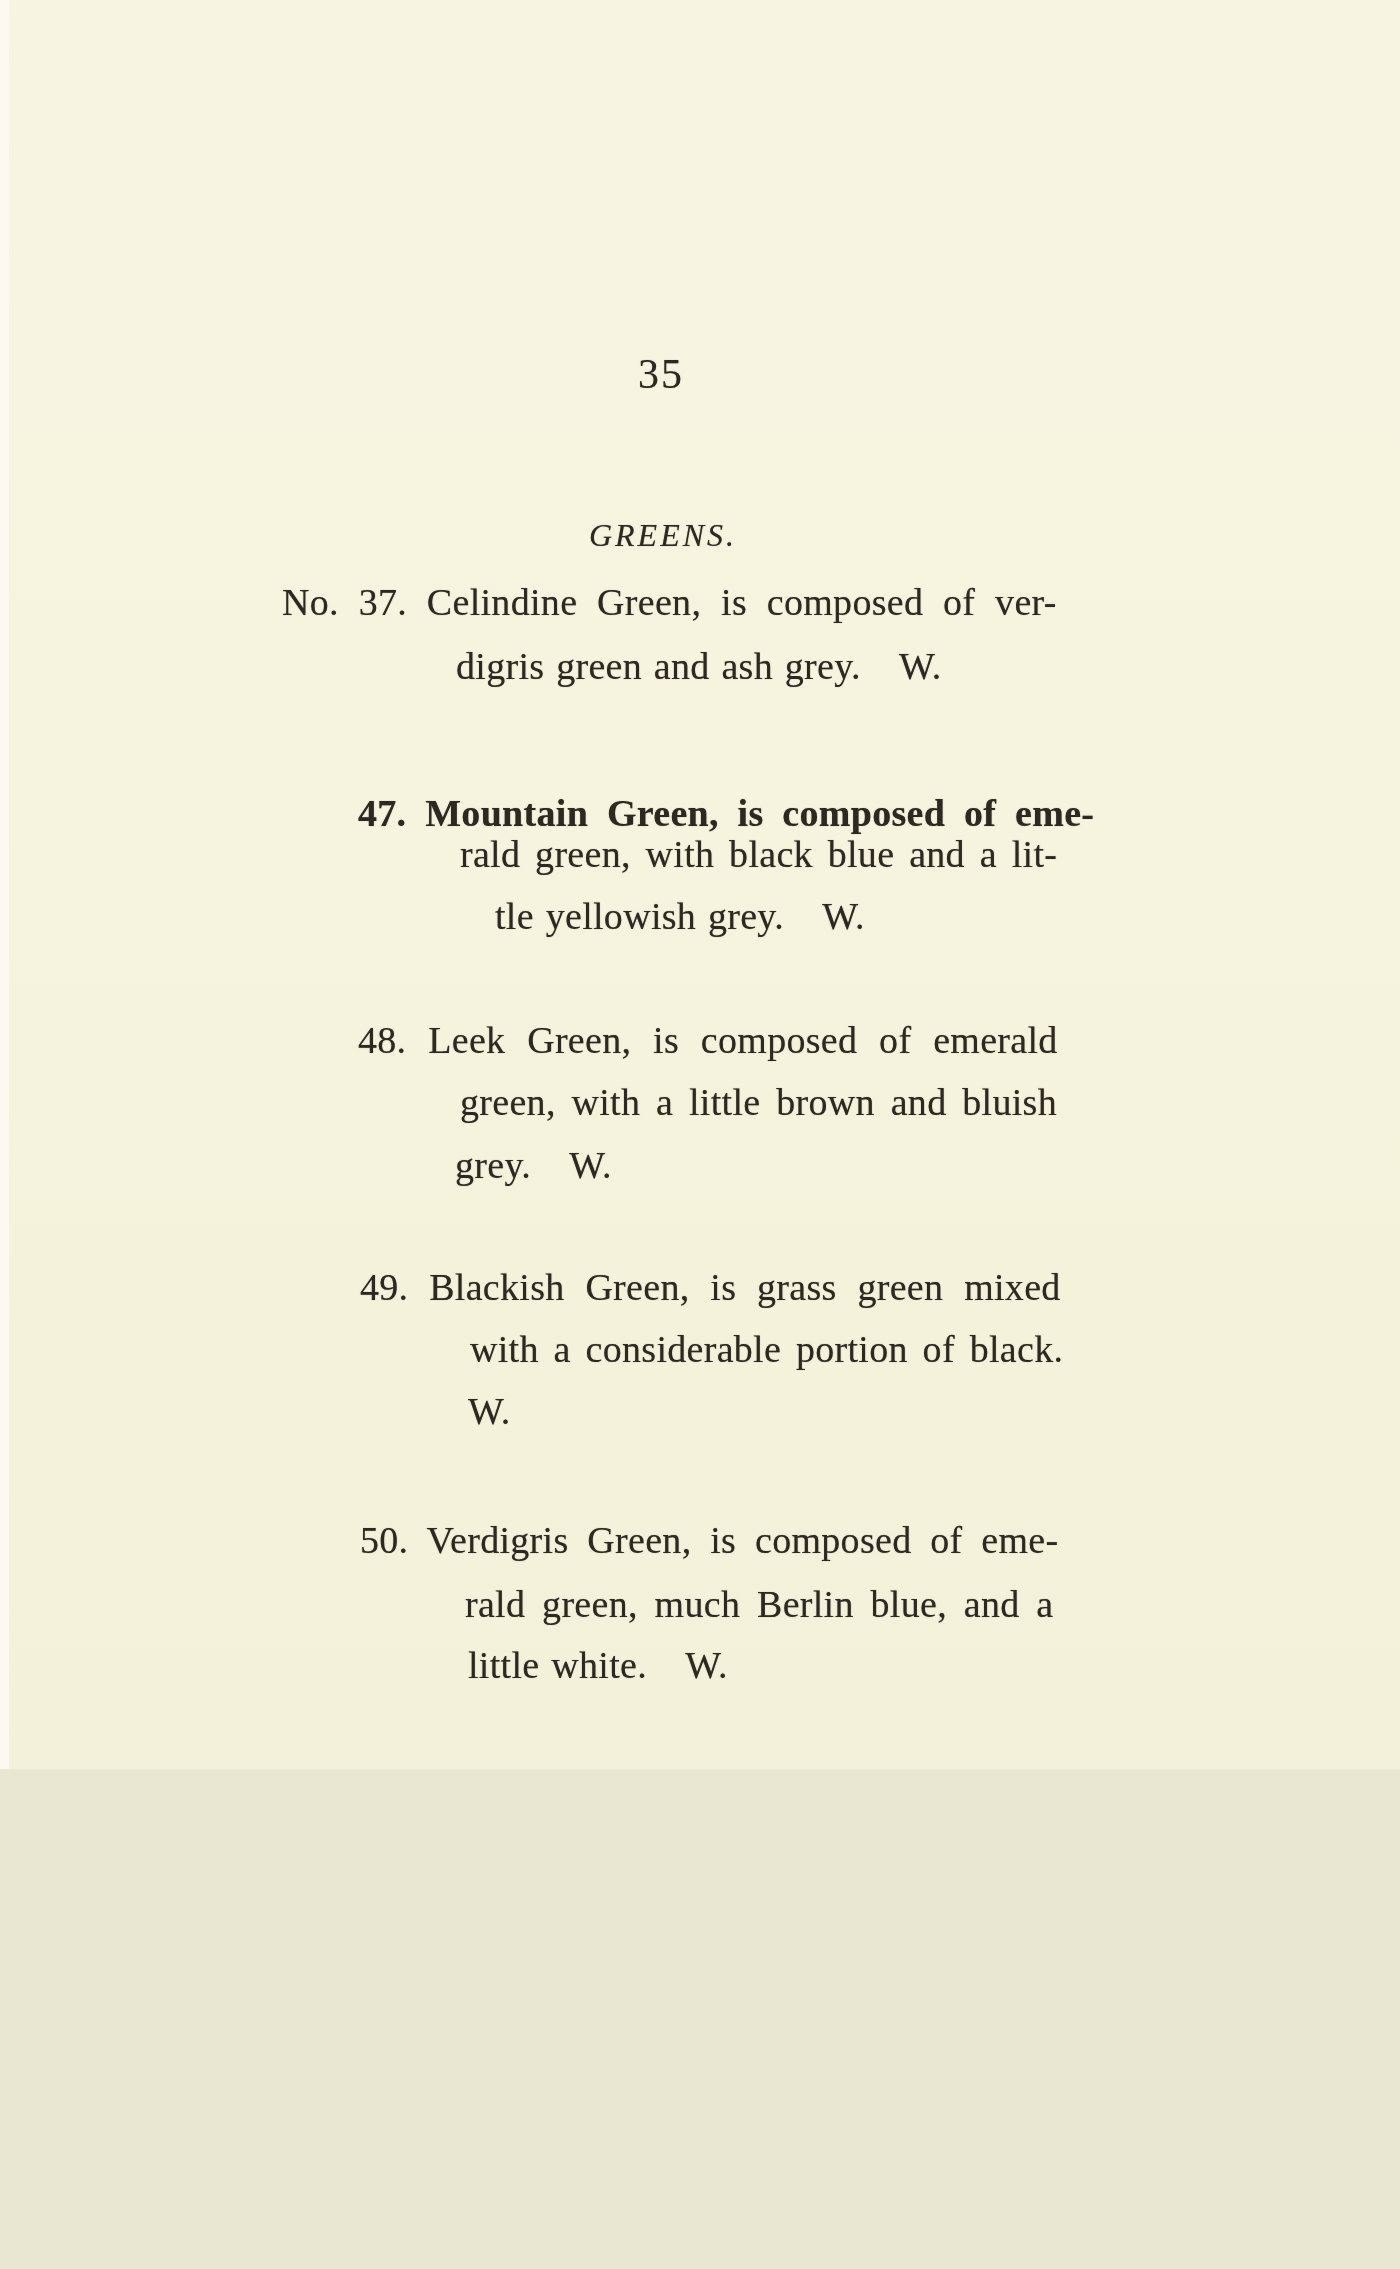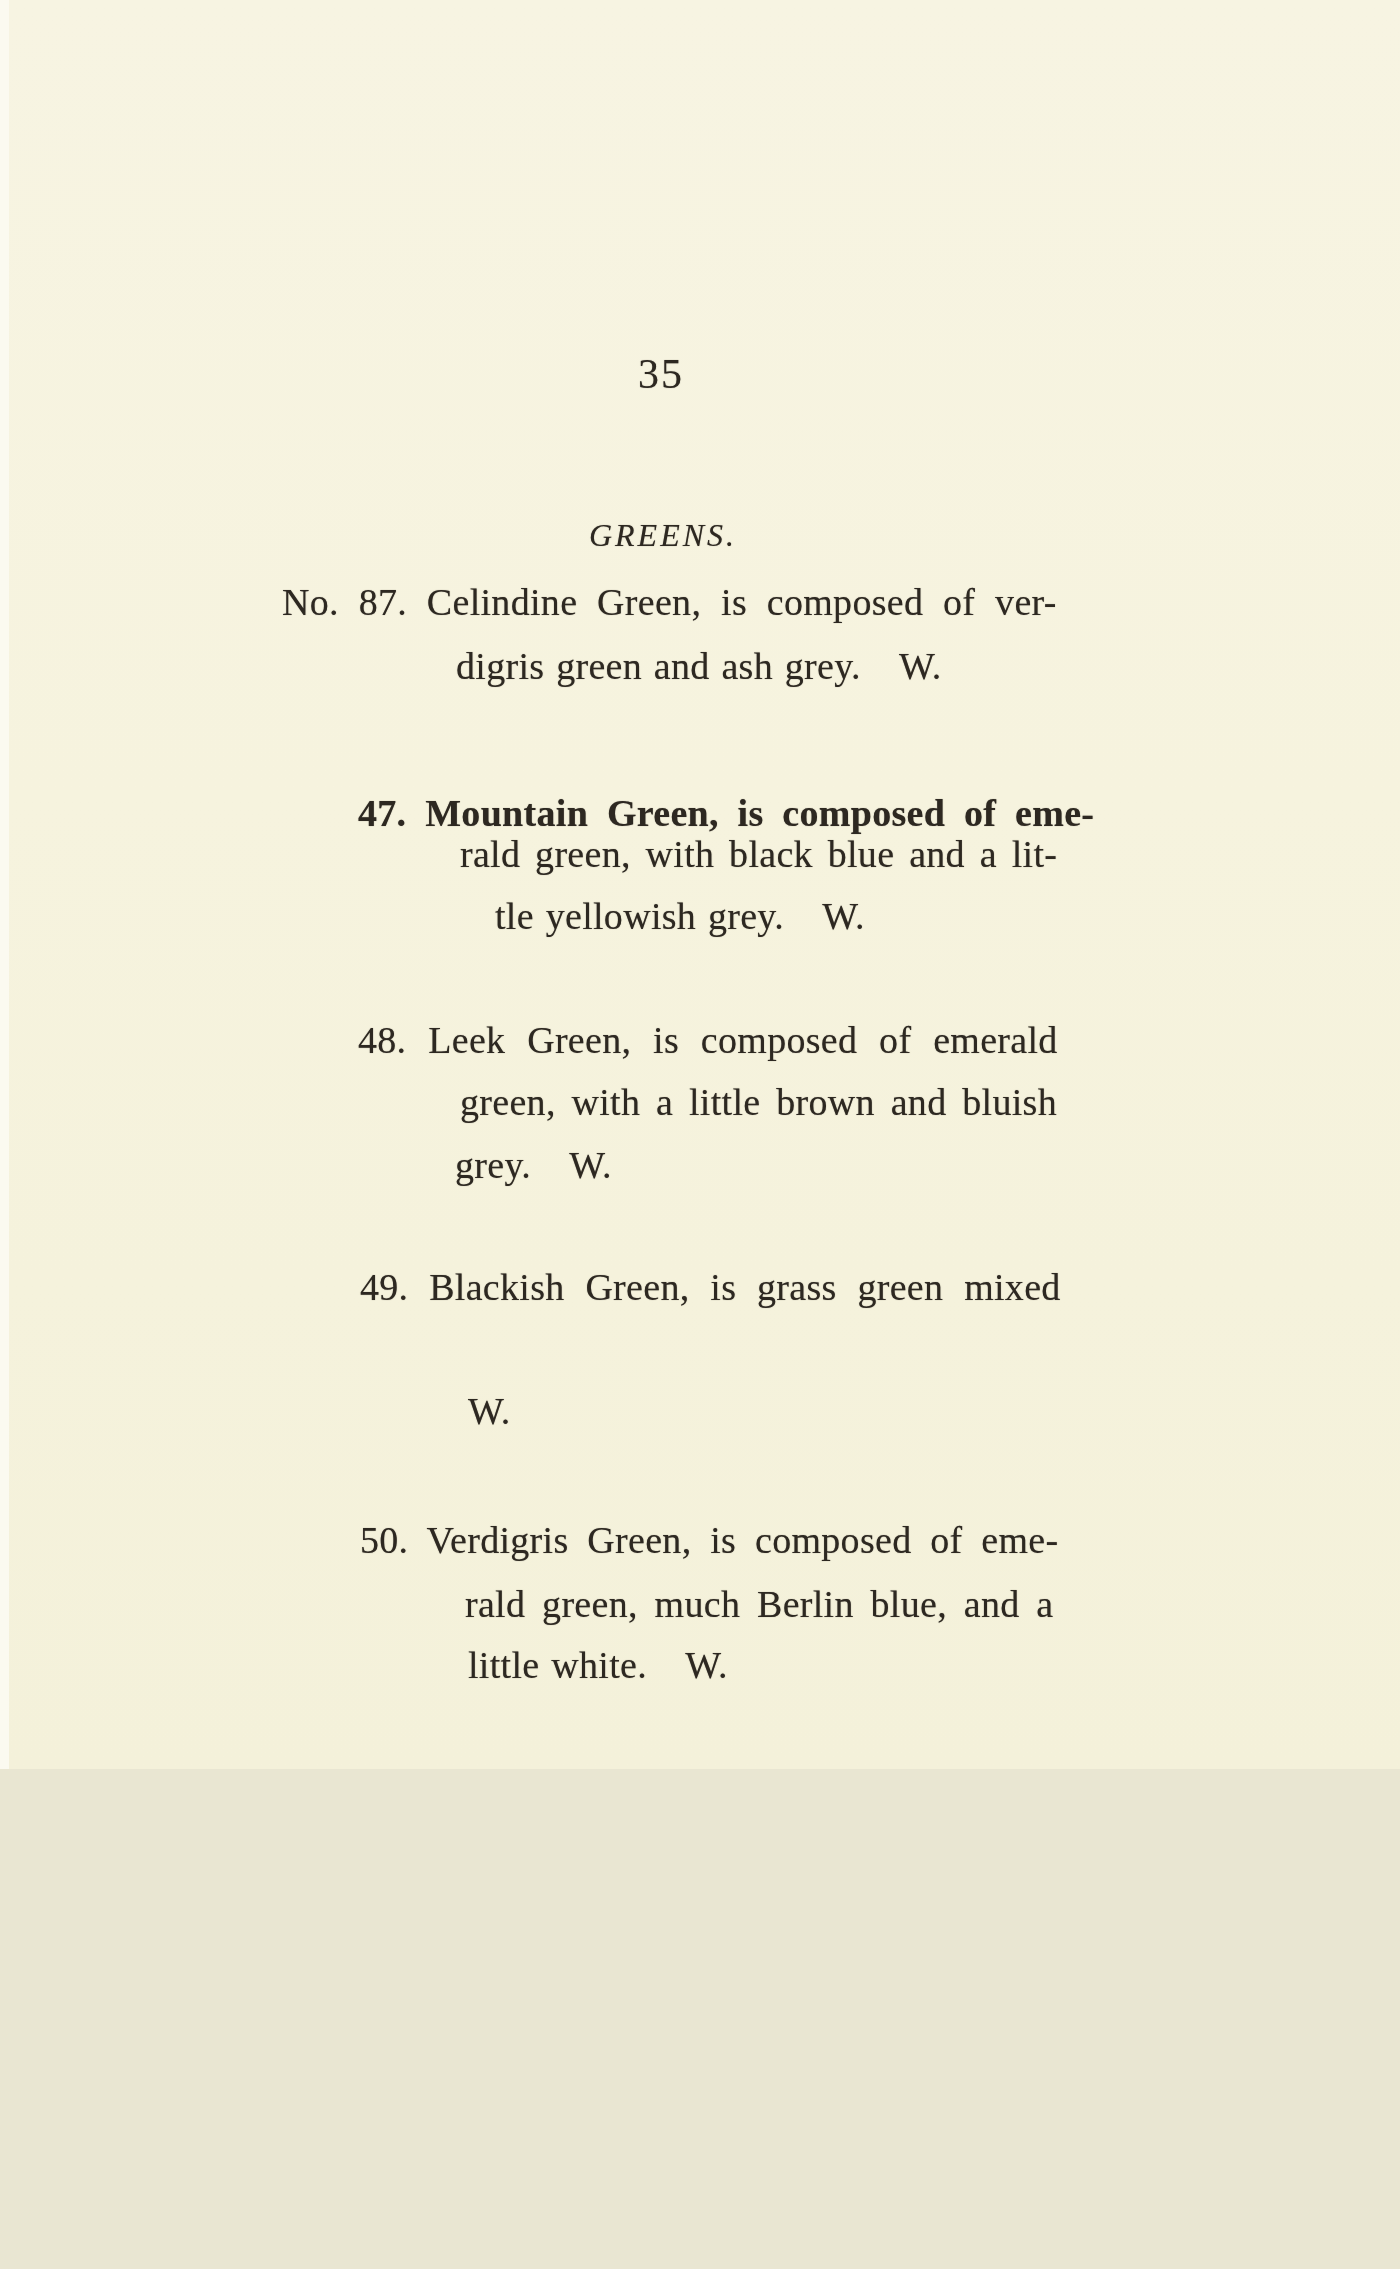--- a/index.html
+++ b/index.html
@@ -69,30 +69,31 @@
 </head>
 <body>
 
 <div class="page">
   <div class="edge-strip"></div>
 
   <div class="txt pageno">35</div>
 
   <div class="txt heading">GREENS.</div>
 
-  <div class="txt line" id="e46l1">No. 87. Celindine Green, is composed of ver-</div>
+  <div class="txt line" id="e46l1">No. 37. Celindine Green, is composed of ver-</div>
   <div class="txt line" id="e46l2">digris green and ash grey. W.</div>
 
   <div class="txt line" id="e47l1">47. Mountain Green, is composed of eme-</div>
   <div class="txt line" id="e47l2">rald green, with black blue and a lit-</div>
   <div class="txt line" id="e47l3">tle yellowish grey. W.</div>
 
   <div class="txt line" id="e48l1">48. Leek Green, is composed of emerald</div>
   <div class="txt line" id="e48l2">green, with a little brown and bluish</div>
   <div class="txt line" id="e48l3">grey. W.</div>
 
   <div class="txt line" id="e49l1">49. Blackish Green, is grass green mixed</div>
+  <div class="txt line" id="e49l2">with a considerable portion of black.</div>
   <div class="txt line" id="e49l3">W.</div>
 
   <div class="txt line" id="e50l1">50. Verdigris Green, is composed of eme-</div>
   <div class="txt line" id="e50l2">rald green, much Berlin blue, and a</div>
   <div class="txt line" id="e50l3">little white. W.</div>
 </div>
 
 </body></html>

